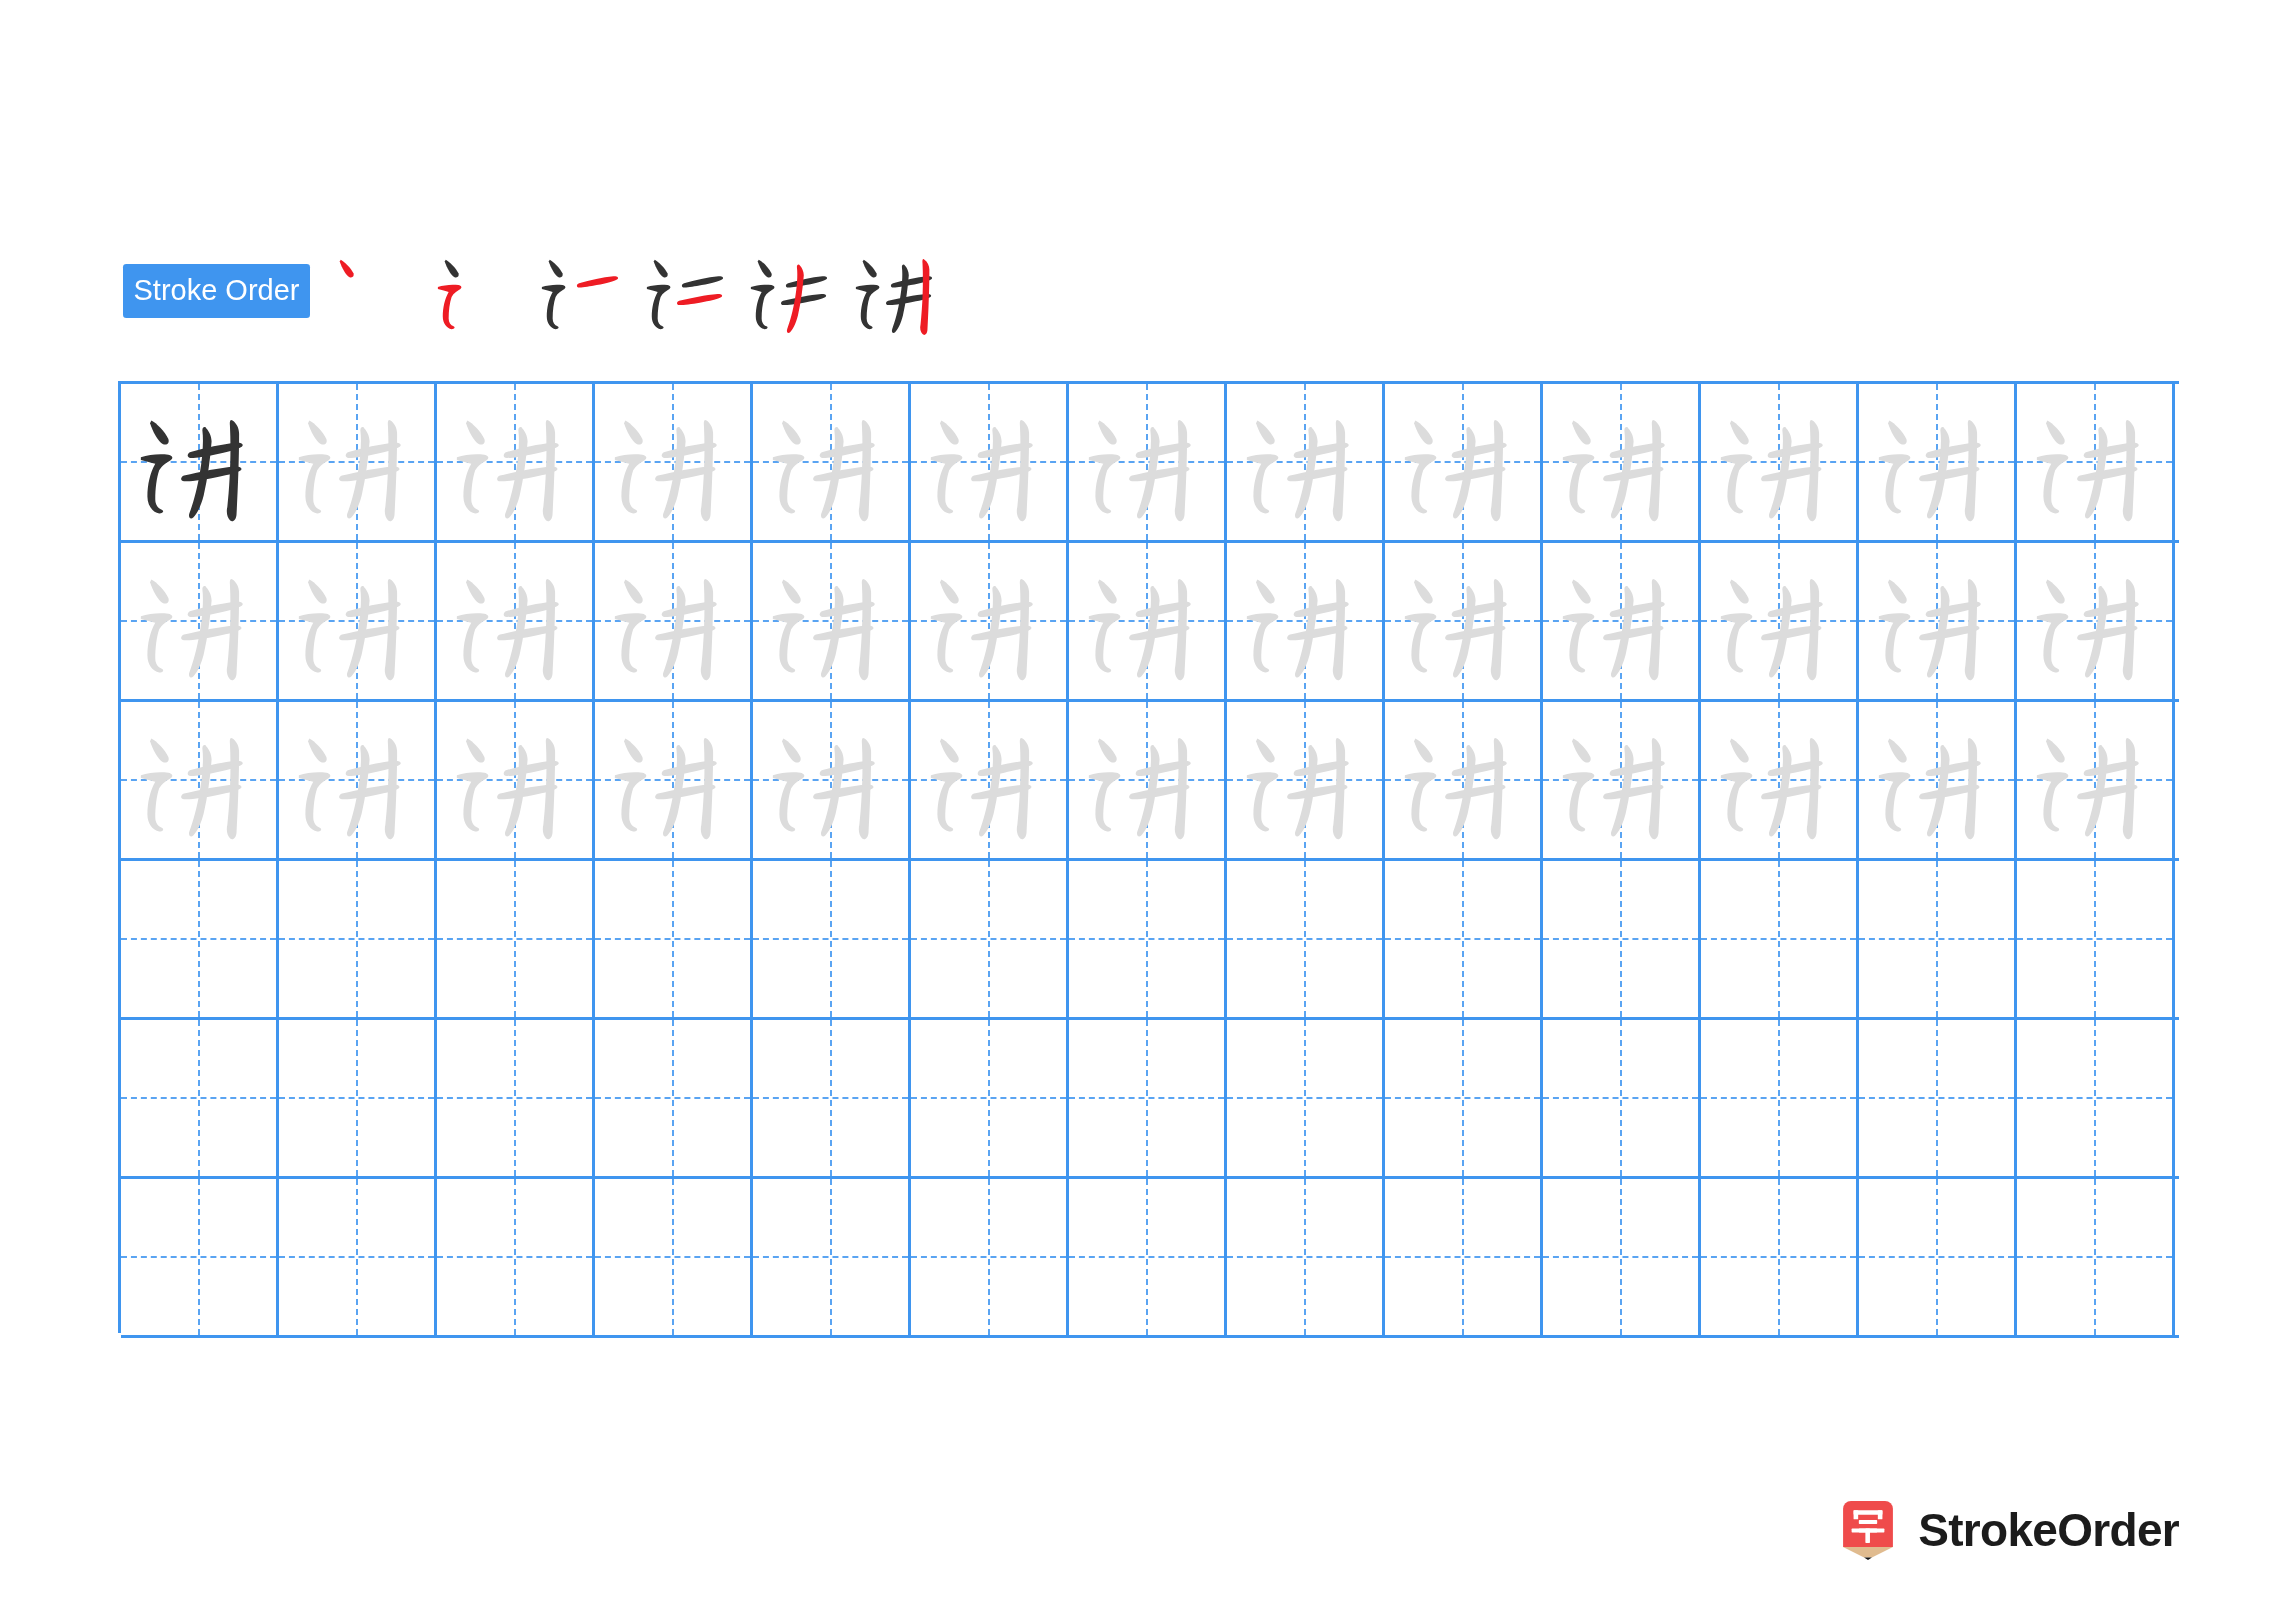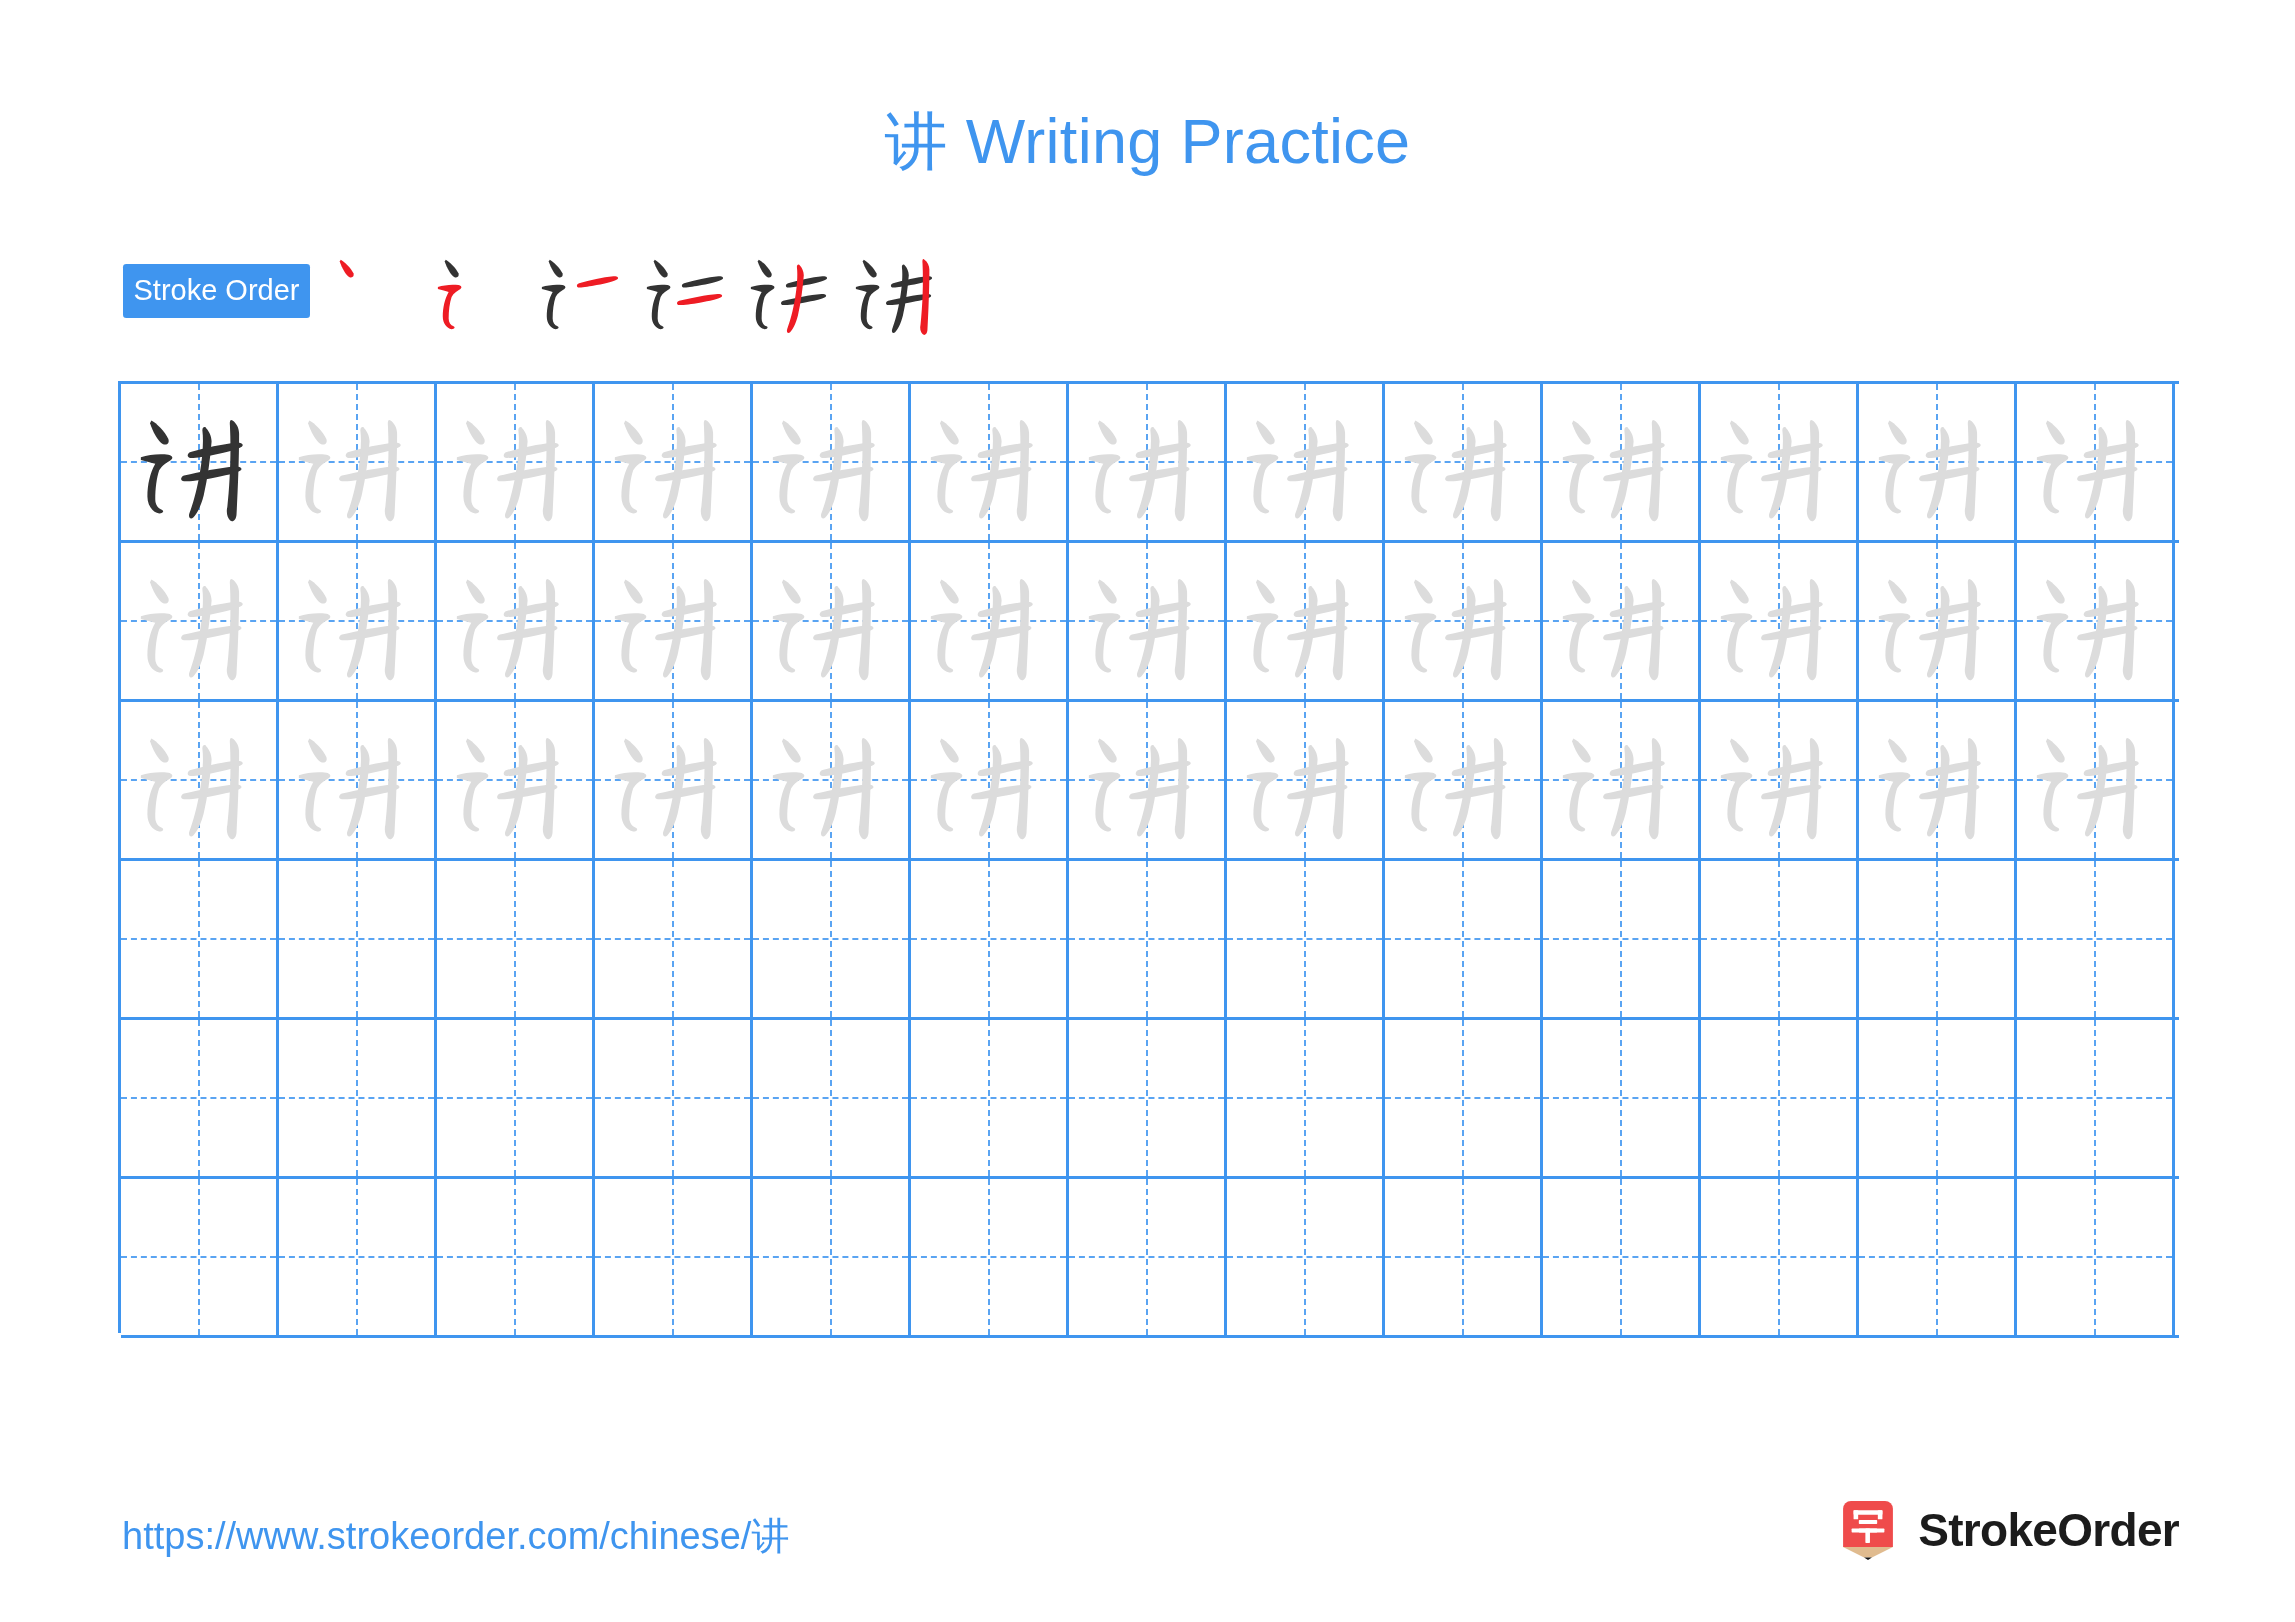--- a/index.html
+++ b/index.html
@@ -160,23 +160,20 @@
     letter-spacing: -0.7px;
     white-space: nowrap;
     font-family: "Liberation Sans", sans-serif;
   }
 </style>
 </head>
 <body>
 
 <div class="page">
 
-  <div class="title-row">
-    <span class="title-text">讲 Writing Practice</span>
-  </div>
 
   <div class="stroke-band">
     <span class="stroke-badge">Stroke Order</span>
 
     <div class="stroke-steps">
 
       <div class="stroke-step">
         <svg viewBox="0 0 100 100">
           <g fill="#ee1c24">
               <path d="M14 18 C18 20 24 26 27 32 C28 35 26 37 23 36 C19 34 15 26 13 20 Z"></path>
@@ -852,21 +849,20 @@
       <div class="grid-cell"></div>
       <div class="grid-cell"></div>
       <div class="grid-cell"></div>
       <div class="grid-cell"></div>
       <div class="grid-cell"></div>
       <div class="grid-cell"></div>
     </div>
 
   </div>
 
-  <div class="footer-url">https://www.strokeorder.com/chinese/讲</div>
 
   <div class="footer-brand">
     <span class="brand-mark">
       <svg viewBox="0 0 76 90" width="50" height="59">
         <path d="M0 12 A12 12 0 0 1 12 0 L64 0 A12 12 0 0 1 76 12 L76 70 L0 70 Z" fill="#ef4b4b"></path>
         <path d="M0 70 L76 70 L44 86 L32 86 Z" fill="#e0bb8f"></path>
         <path d="M32 86 L44 86 L38 90 Z" fill="#141414"></path>
         <g fill="#ffffff">
           <rect x="16" y="14" width="44" height="7" rx="1"></rect>
           <rect x="16" y="14" width="7" height="14" rx="1"></rect>

